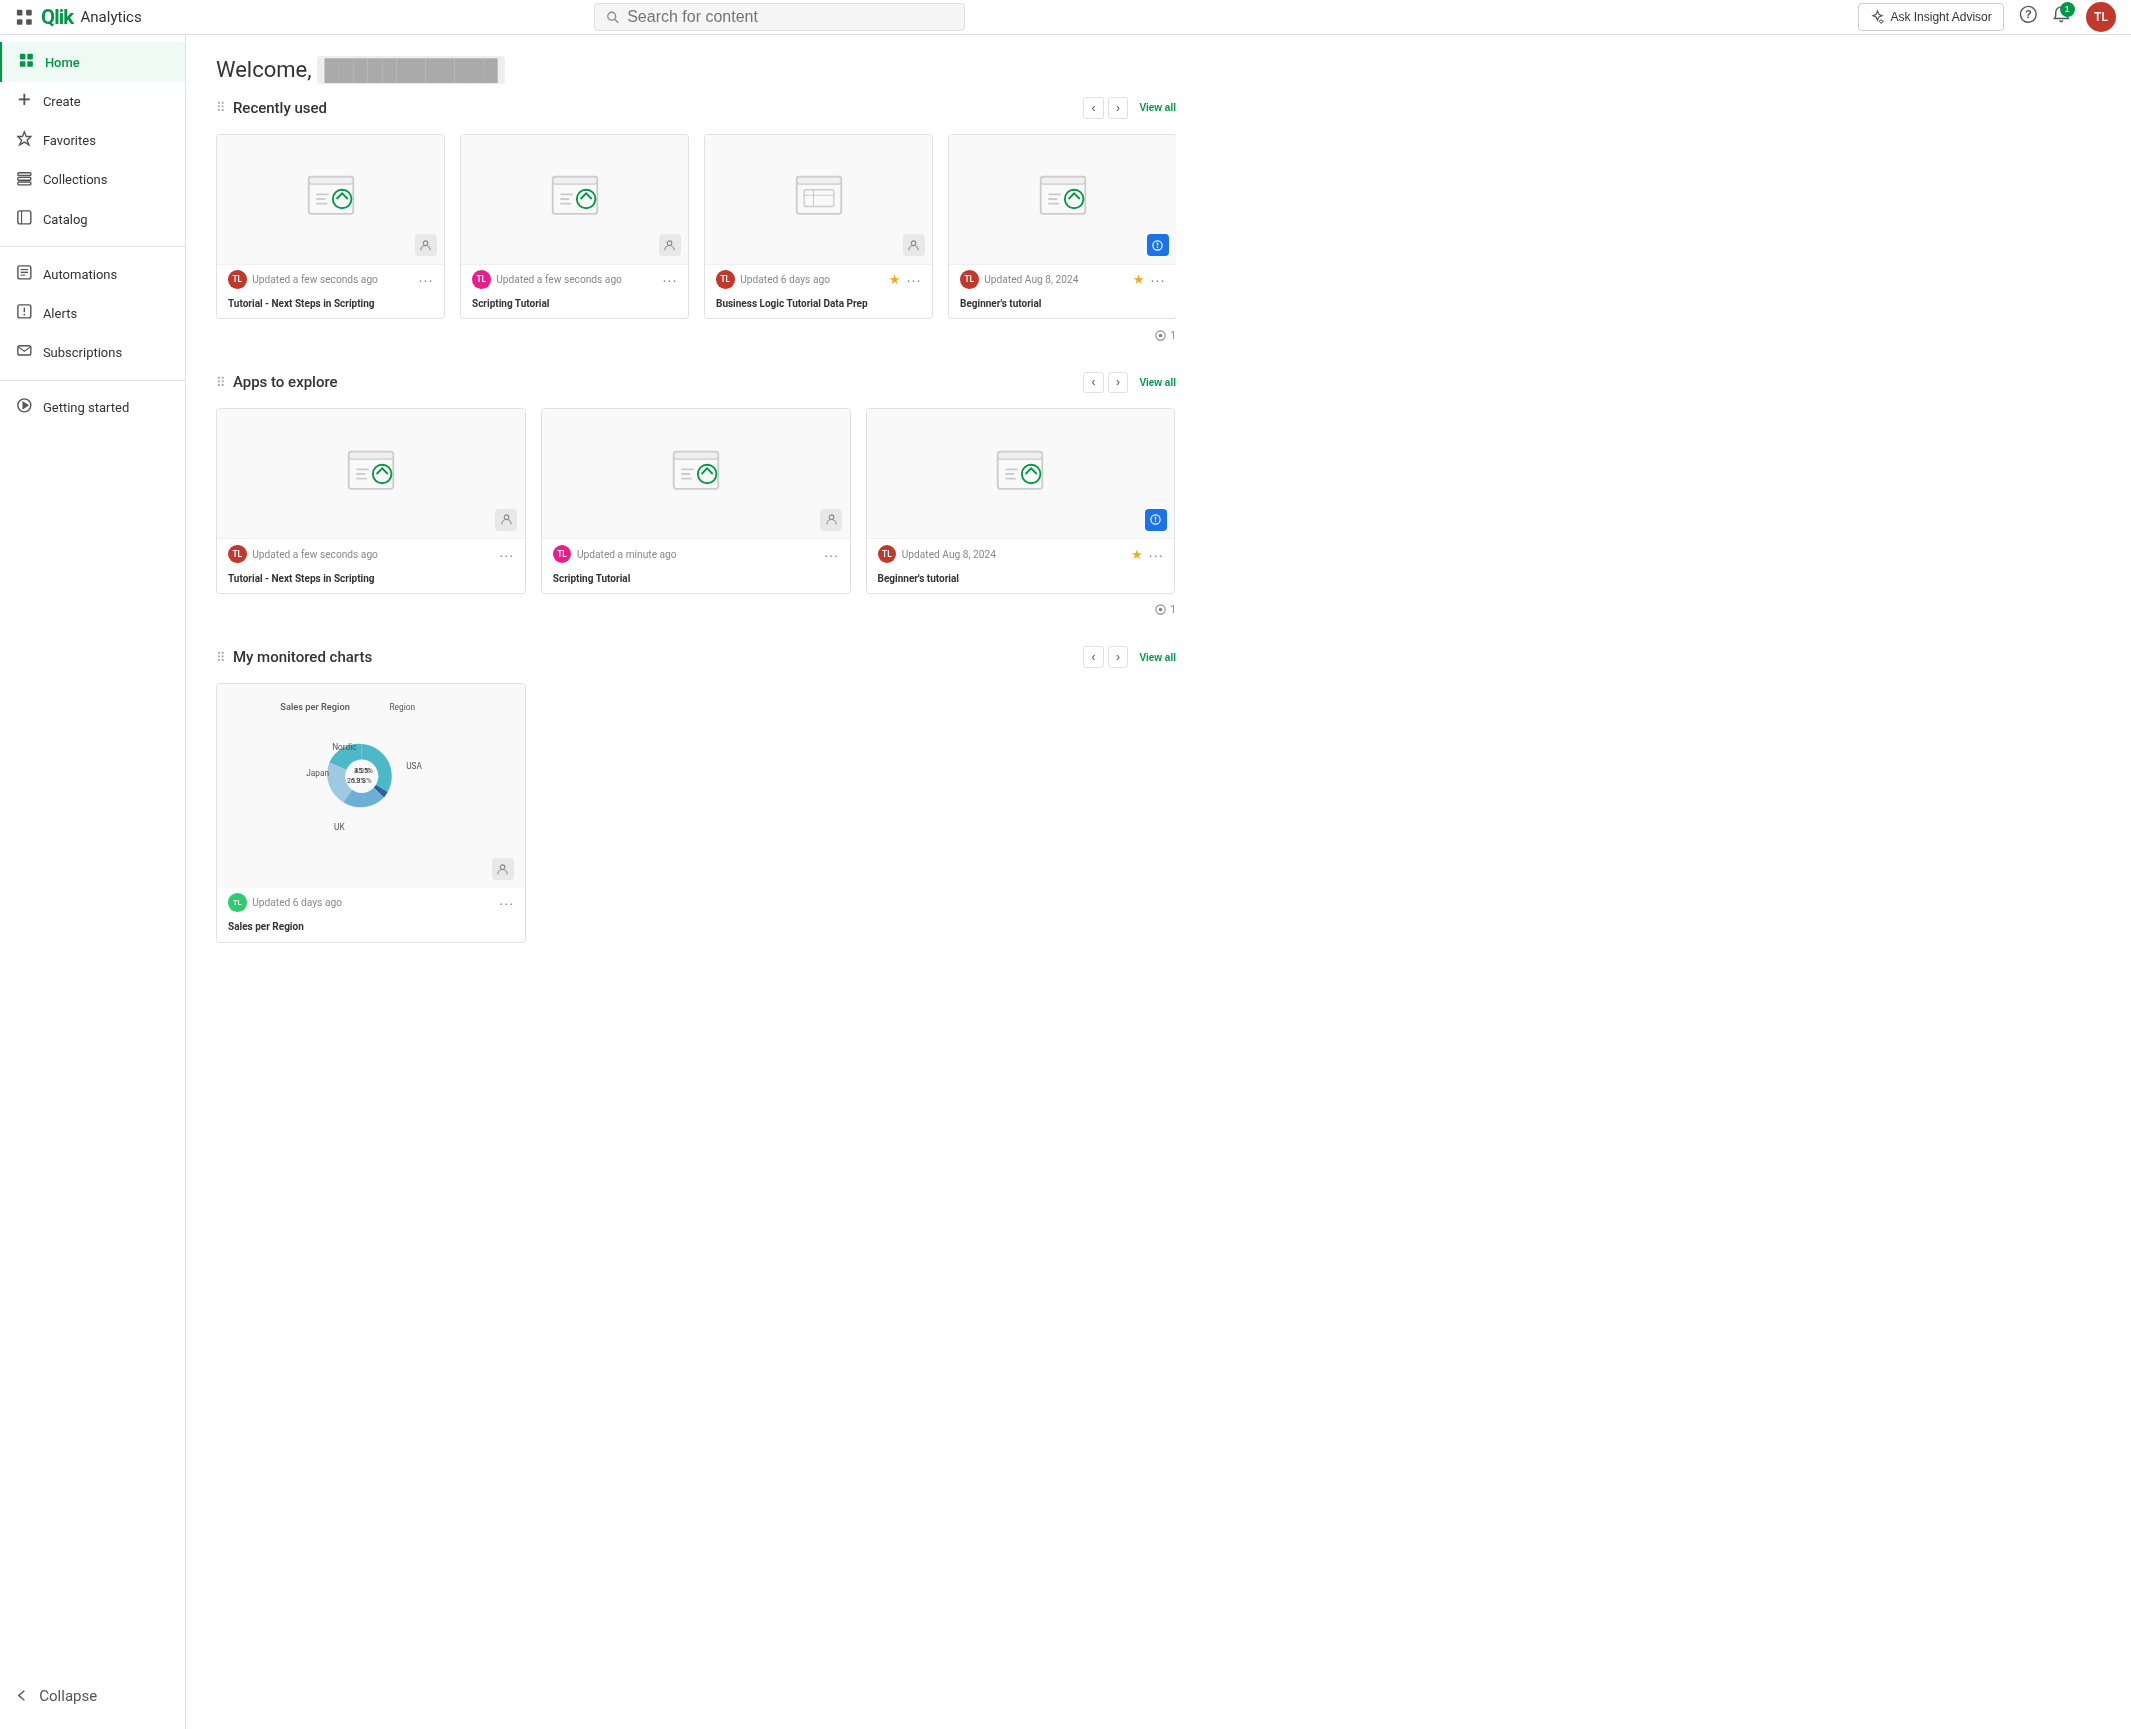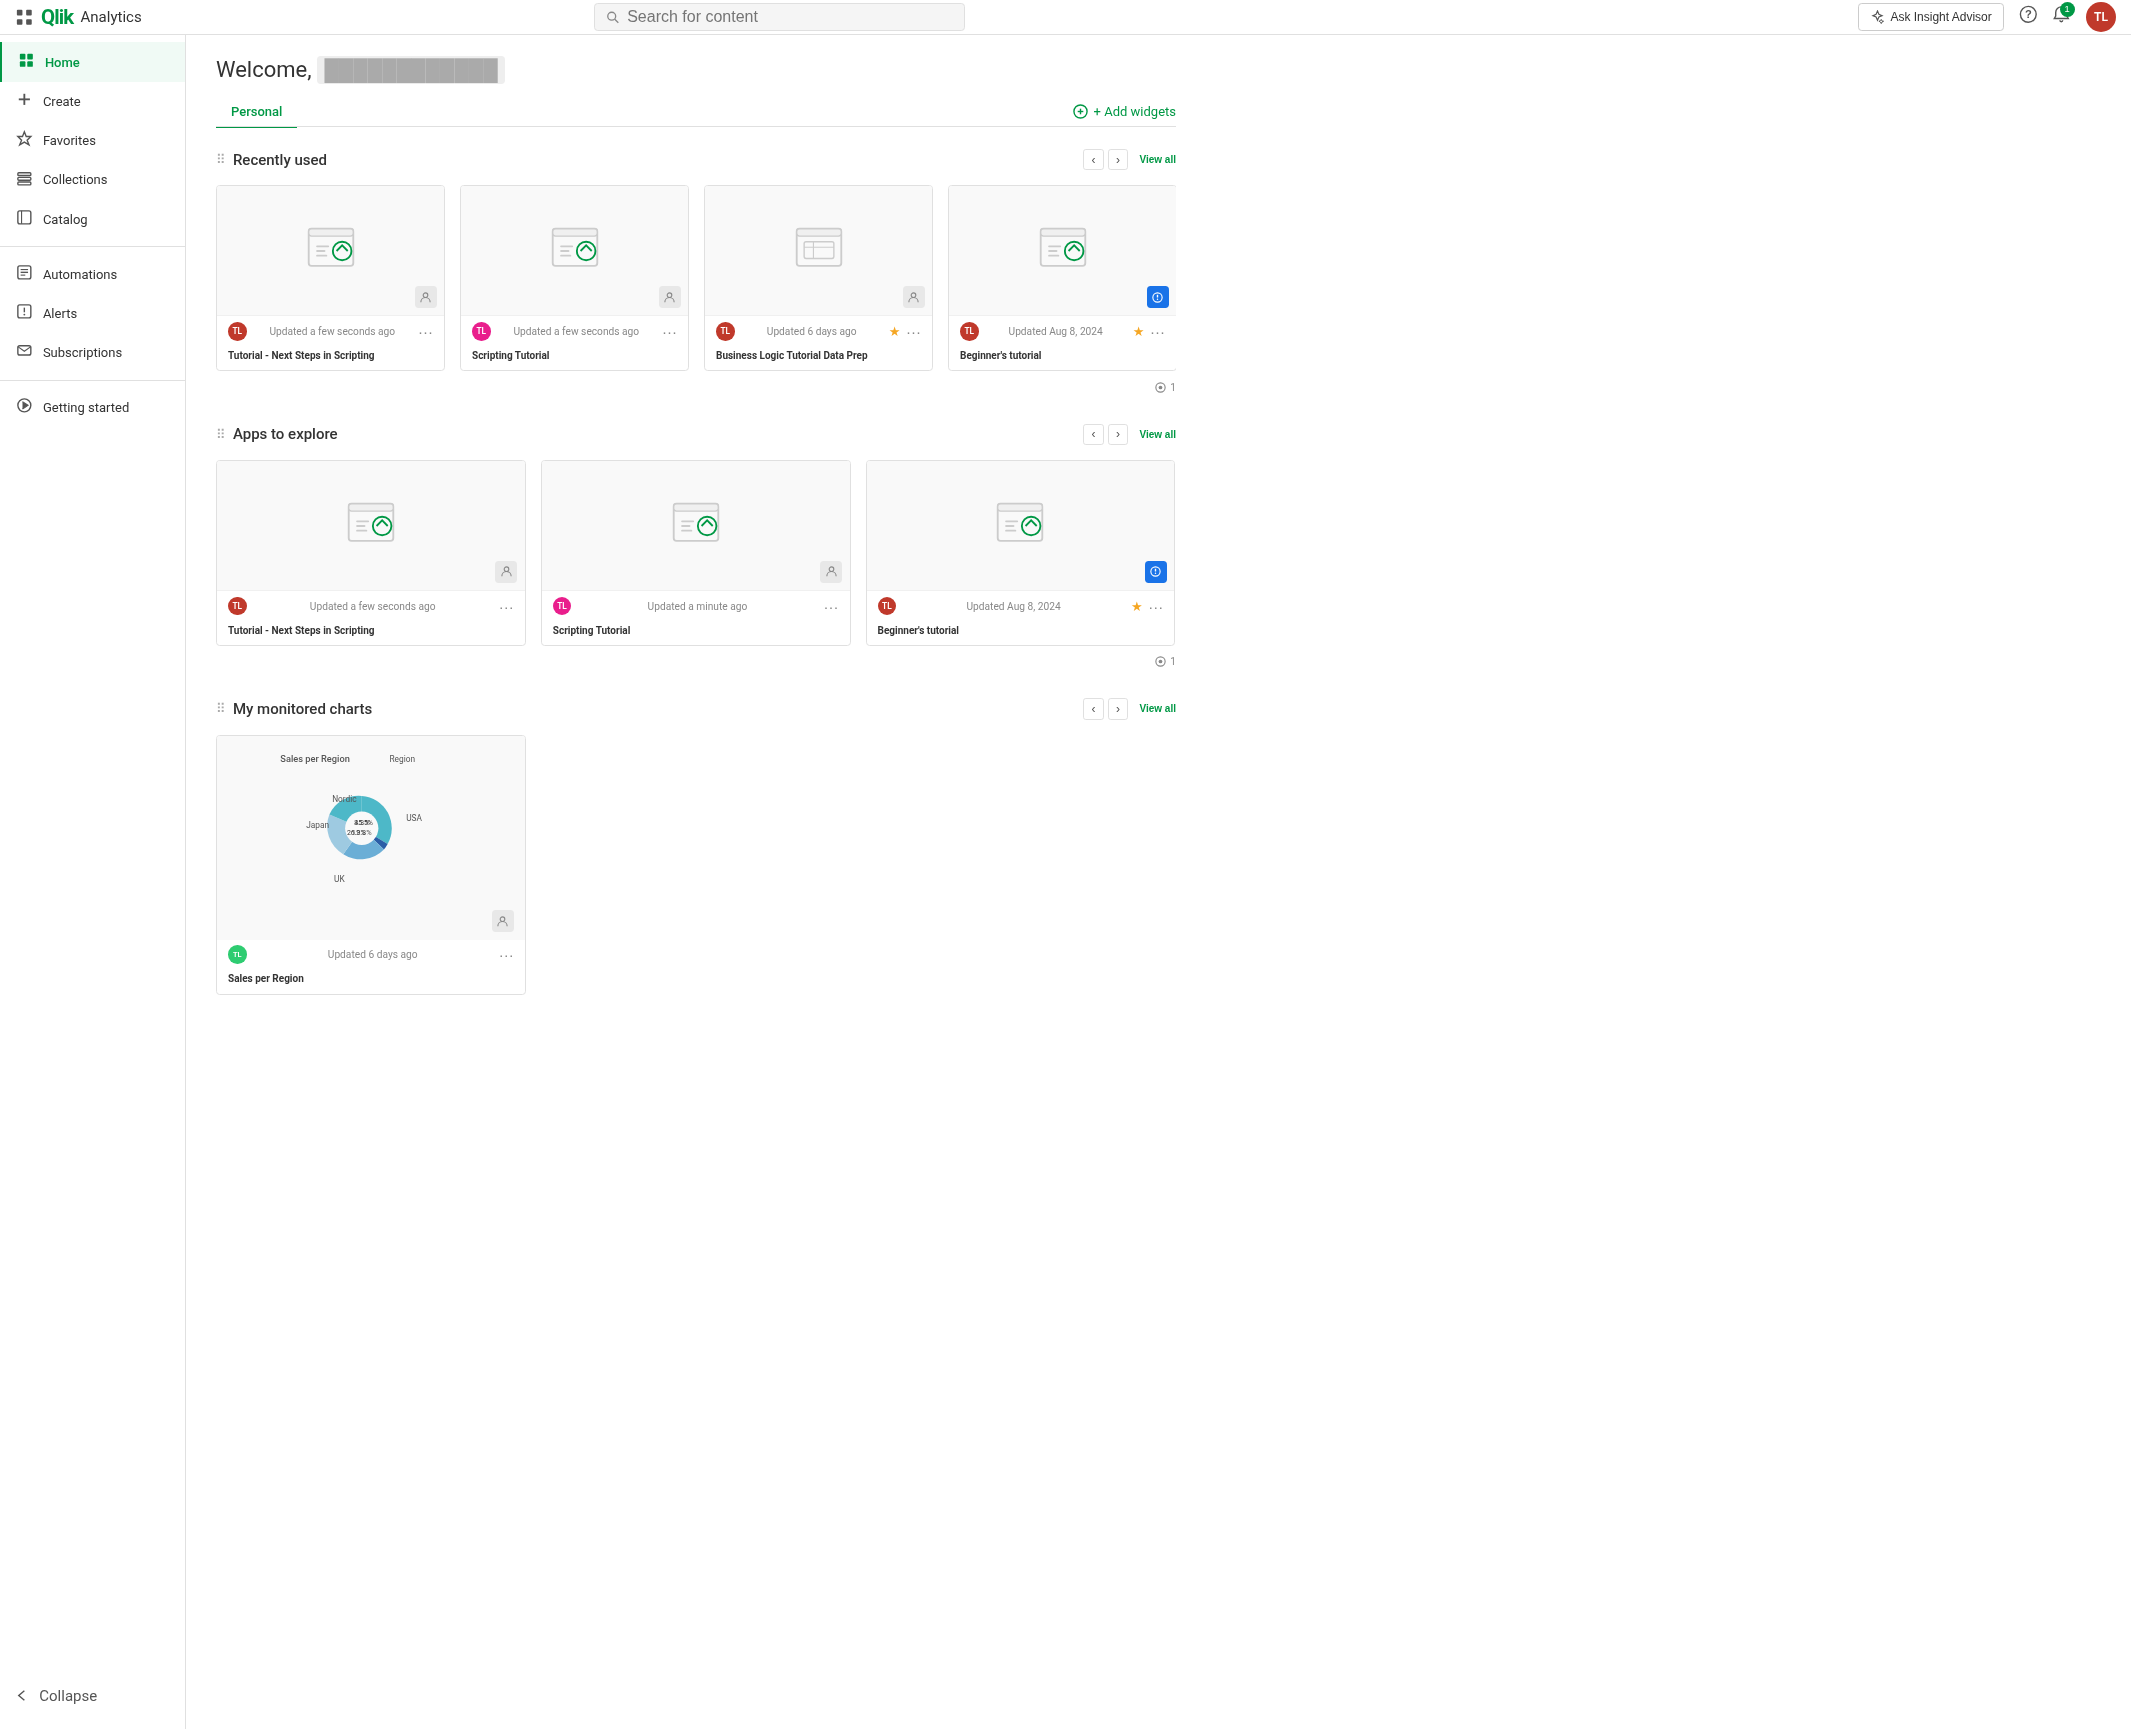--- a/index.html
+++ b/index.html
@@ -94,21 +94,21 @@
     }
     .card-thumb-badge {
       position: absolute; bottom: 7.4px; right: 7.4px;
       width: 22px; height: 22px; border-radius: 3.7px;
       display: flex; align-items: center; justify-content: center; font-size: 11px;
     }
     .card-thumb-badge.user { background: #e8e8e8; color: #777; }
     .card-thumb-badge.blue { background: #1a73e8; color: #fff; }
     .card-footer { display: flex; align-items: center; padding: 5.6px 11px 9.3px; gap: 5.6px; }
     .card-avatar { width: 18.6px; height: 18.6px; border-radius: 50%; display: flex; align-items: center; justify-content: center; font-size: 8.3px; font-weight: 600; color: #fff; }
-    .card-updated { font-size: 10.2px; color: #888; flex: 1; text-align: center; }
+    .card-updated { font-size: 10.2px; color: #888; flex: 1; }
     .card-title { font-size: 10px; font-weight: 700; color: #333; margin-bottom: 1.9px; }
     .card-star { color: #f5a623; font-size: 13px; cursor: pointer; }
     .card-more { color: #888; cursor: pointer; font-size: 15px; background: none; border: none; }
     .card-views { font-size: 10.2px; color: #888; display: flex; align-items: center; gap: 3.7px; margin-top: 3.7px; }
 
     
     .chart-card {
       flex: 0 0 calc(33.33% - 10.2px); background: #fff; border: 0.9px solid #e0e0e0;
       border-radius: 3.7px; overflow: hidden; cursor: pointer;
     }
@@ -278,31 +278,20 @@
   </aside>
 
   <main class="main">
     <div class="main-inner">
 
       <div class="welcome-title">
         <span>Welcome,</span>
         <span class="welcome-name">████████████</span>
       </div>
 
-      <div class="tabs">
-        <div class="tab-item active">Personal</div>
-        <div class="tabs-right">
-          <svg width="15" height="15" viewBox="0 0 16 16" fill="none">
-              <circle cx="8" cy="8" r="7" stroke="#009845" stroke-width="1.5"></circle>
-              <line x1="8" y1="5" x2="8" y2="11" stroke="#009845" stroke-width="1.5"></line>
-              <line x1="5" y1="8" x2="11" y2="8" stroke="#009845" stroke-width="1.5"></line>
-            </svg>
-          <span>+ Add widgets</span>
-        </div>
-      </div>
 
       <div class="section">
         <div class="section-header">
           <span class="section-drag-icon">⠿</span>
           <span class="section-title">Recently used</span>
           <div class="section-nav">
             <button class="section-nav-btn">‹</button>
             <button class="section-nav-btn">›</button>
             <button class="view-all-btn">View all</button>
           </div>

